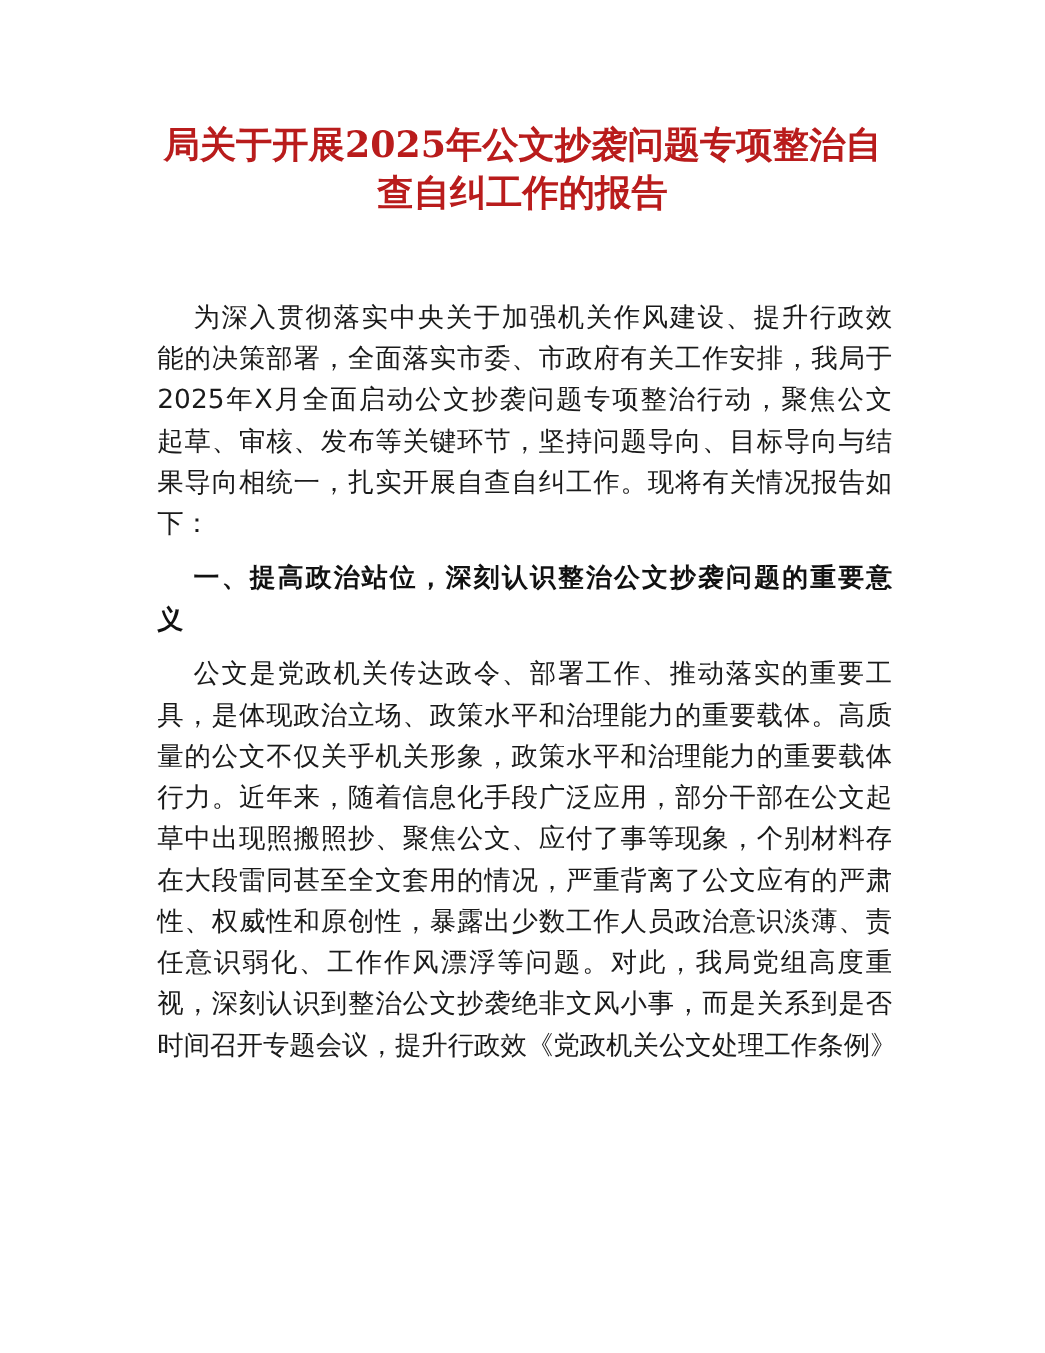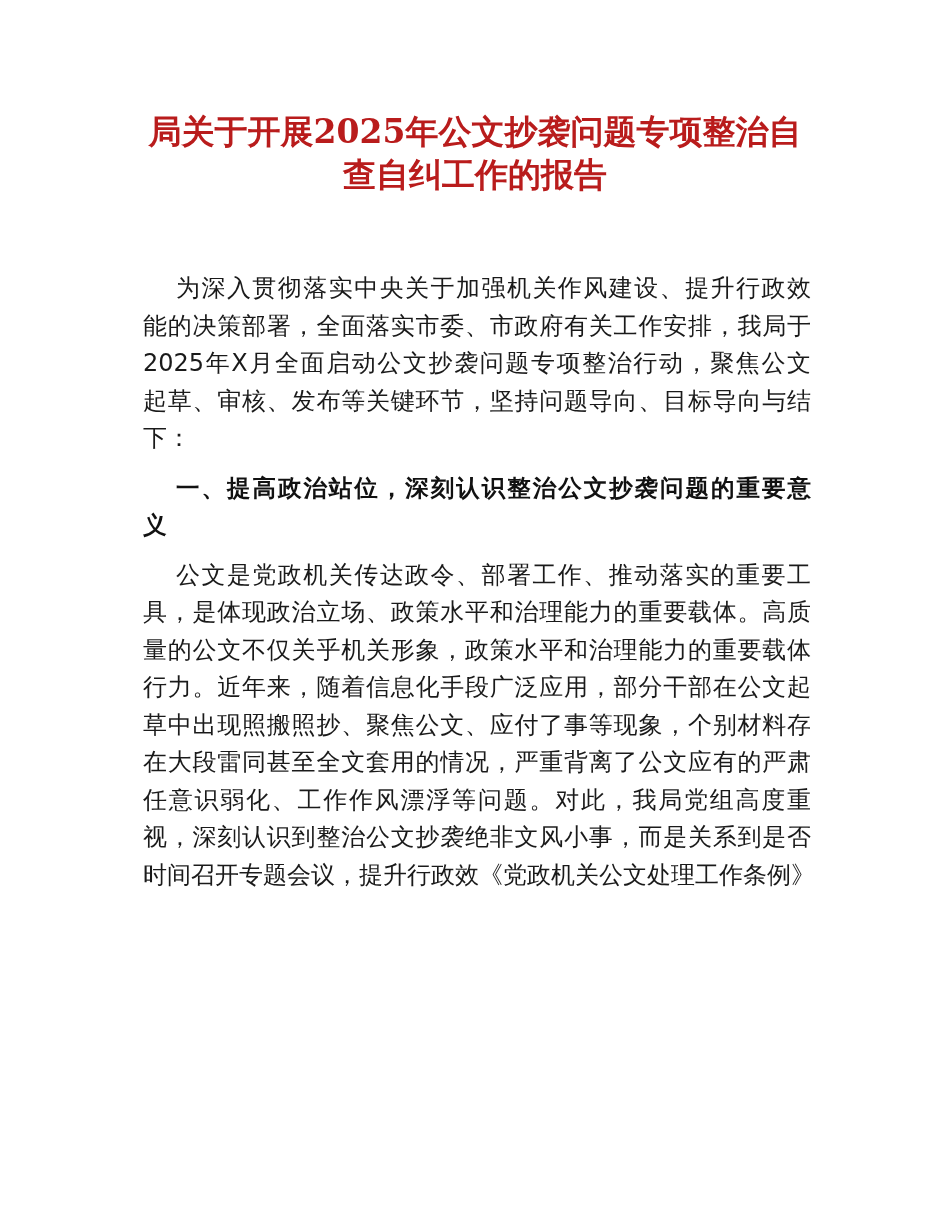--- a/index.html
+++ b/index.html
@@ -35,38 +35,40 @@
     <span class="title-line">局关于开展2025年公文抄袭问题专项整治自</span>
     <span class="title-line">查自纠工作的报告</span>
   </div>
 
   <div class="body">
     <div>
       <span class="line indent">为深入贯彻落实中央关于加强机关作风建设、提升行政效</span>
       <span class="line">能的决策部署，全面落实市委、市政府有关工作安排，我局于</span>
       <span class="line">2025年X月全面启动公文抄袭问题专项整治行动，聚焦公文</span>
       <span class="line">起草、审核、发布等关键环节，坚持问题导向、目标导向与结</span>
+      <span class="line">果导向相统一，扎实开展自查自纠工作。现将有关情况报告如</span>
       <span class="line last">下：</span>
     </div>
 
     <div class="gap"></div>
 
     <div class="heading">
       <span class="line indent">一、提高政治站位，深刻认识整治公文抄袭问题的重要意</span>
       <span class="line last">义</span>
     </div>
 
     <div class="gap"></div>
 
     <div>
       <span class="line indent">公文是党政机关传达政令、部署工作、推动落实的重要工</span>
       <span class="line">具，是体现政治立场、政策水平和治理能力的重要载体。高质</span>
       <span class="line">量的公文不仅关乎机关形象，政策水平和治理能力的重要载体</span>
       <span class="line">行力。近年来，随着信息化手段广泛应用，部分干部在公文起</span>
       <span class="line">草中出现照搬照抄、聚焦公文、应付了事等现象，个别材料存</span>
       <span class="line">在大段雷同甚至全文套用的情况，严重背离了公文应有的严肃</span>
+      <span class="line">性、权威性和原创性，暴露出少数工作人员政治意识淡薄、责</span>
       <span class="line">任意识弱化、工作作风漂浮等问题。对此，我局党组高度重</span>
       <span class="line">视，深刻认识到整治公文抄袭绝非文风小事，而是关系到是否</span>
       <span class="line">时间召开专题会议，提升行政效《党政机关公文处理工作条例》</span>
     </div>
   </div>
 
 </div>
 
 </body></html>

